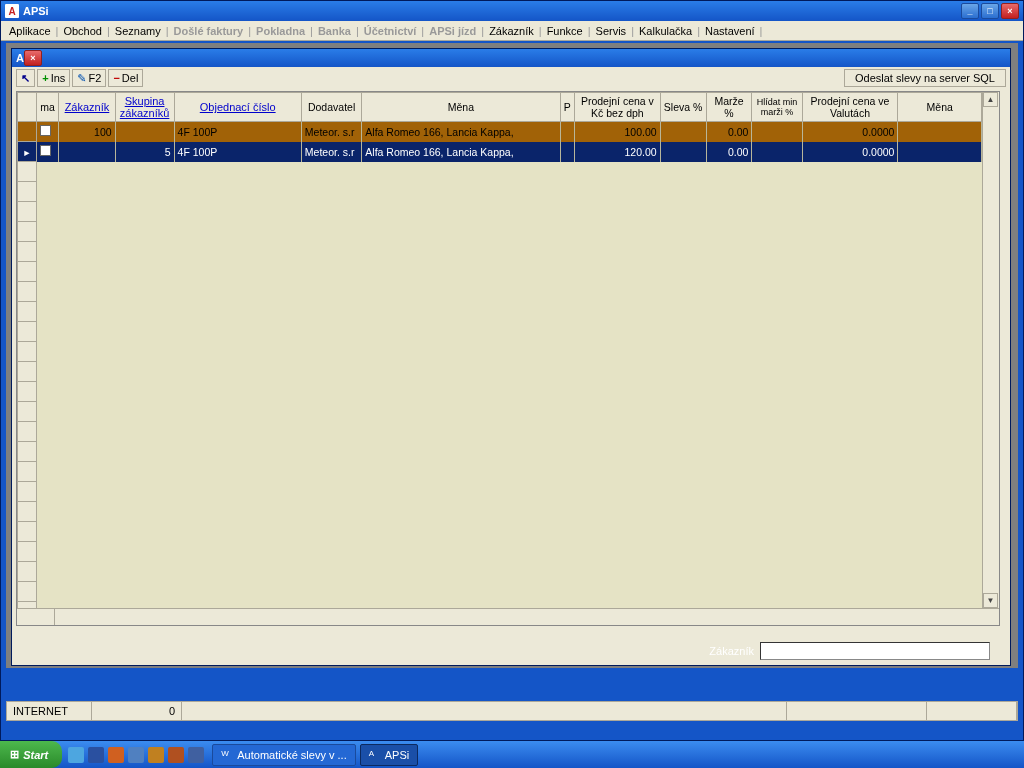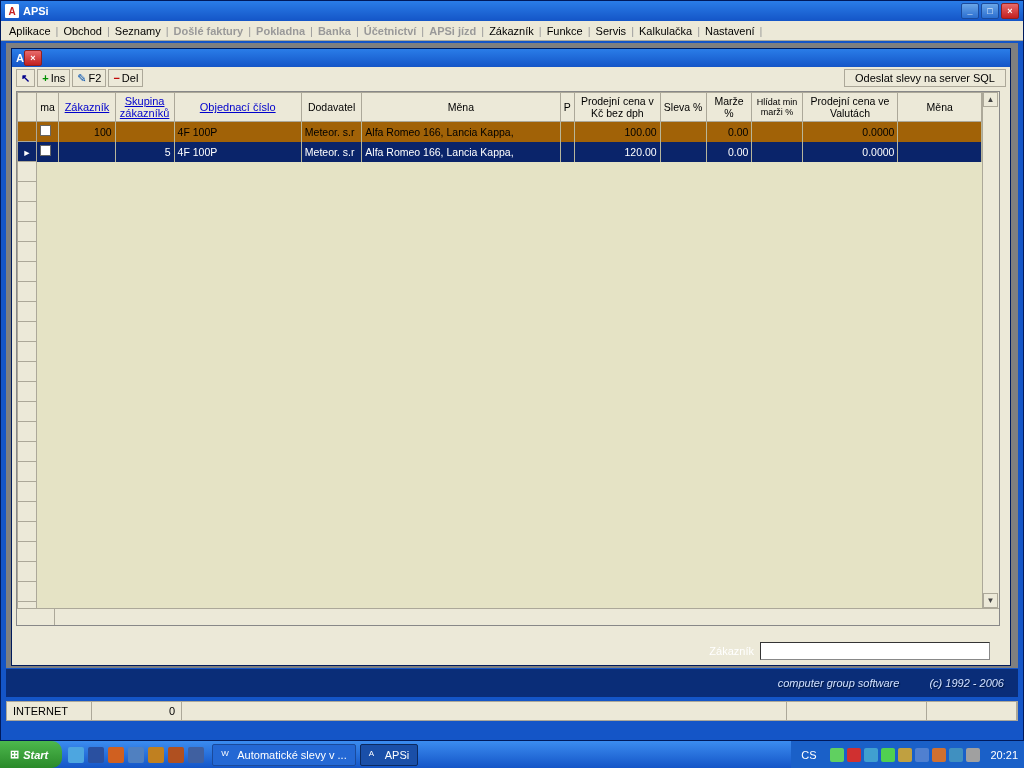--- a/index.html
+++ b/index.html
@@ -328,24 +328,20 @@
         </div>
       </div>
 
       <div class="poznamka-area">
         <span>Zákazník</span>
         <input type="text" style="">
       </div>
     </div>
   </div>
 
-  <div class="brand">
-    <span>computer group software</span>
-    <span>(c) 1992 - 2006</span>
-  </div>
 
   <div class="statusbar">
     <div style="width:85px">INTERNET</div>
     <div style="width:90px;justify-content:flex-end">0</div>
     <div style="flex:1"></div>
     <div style="width:140px"></div>
     <div style="width:90px"></div>
   </div>
 </div>
 
@@ -366,28 +362,13 @@
   <div id="taskbtns" style="display:flex">
       <div class="taskbtn">
         <span class="icon-a" style="width:12px;height:12px;font-size:8px">W</span>
         <span>Automatické slevy v ...</span>
       </div>
       <div class="taskbtn active">
         <span class="icon-a" style="width:12px;height:12px;font-size:8px">A</span>
         <span>APSi</span>
       </div>
     </div>
-  <div class="tray">
-    <span class="lang">CS</span>
-    <span id="tray-icons" style="display:flex;gap:3px">
-        <span class="ti" style="background: rgb(96, 208, 96);"></span>
-        <span class="ti" style="background: rgb(208, 48, 48);"></span>
-        <span class="ti" style="background: rgb(64, 160, 208);"></span>
-        <span class="ti" style="background: rgb(80, 208, 80);"></span>
-        <span class="ti" style="background: rgb(192, 160, 64);"></span>
-        <span class="ti" style="background: rgb(80, 128, 208);"></span>
-        <span class="ti" style="background: rgb(208, 112, 48);"></span>
-        <span class="ti" style="background: rgb(64, 144, 192);"></span>
-        <span class="ti" style="background: rgb(160, 160, 160);"></span>
-      </span>
-    <span style="margin-left:6px">20:21</span>
-  </div>
 </div>
 
 </body></html>

